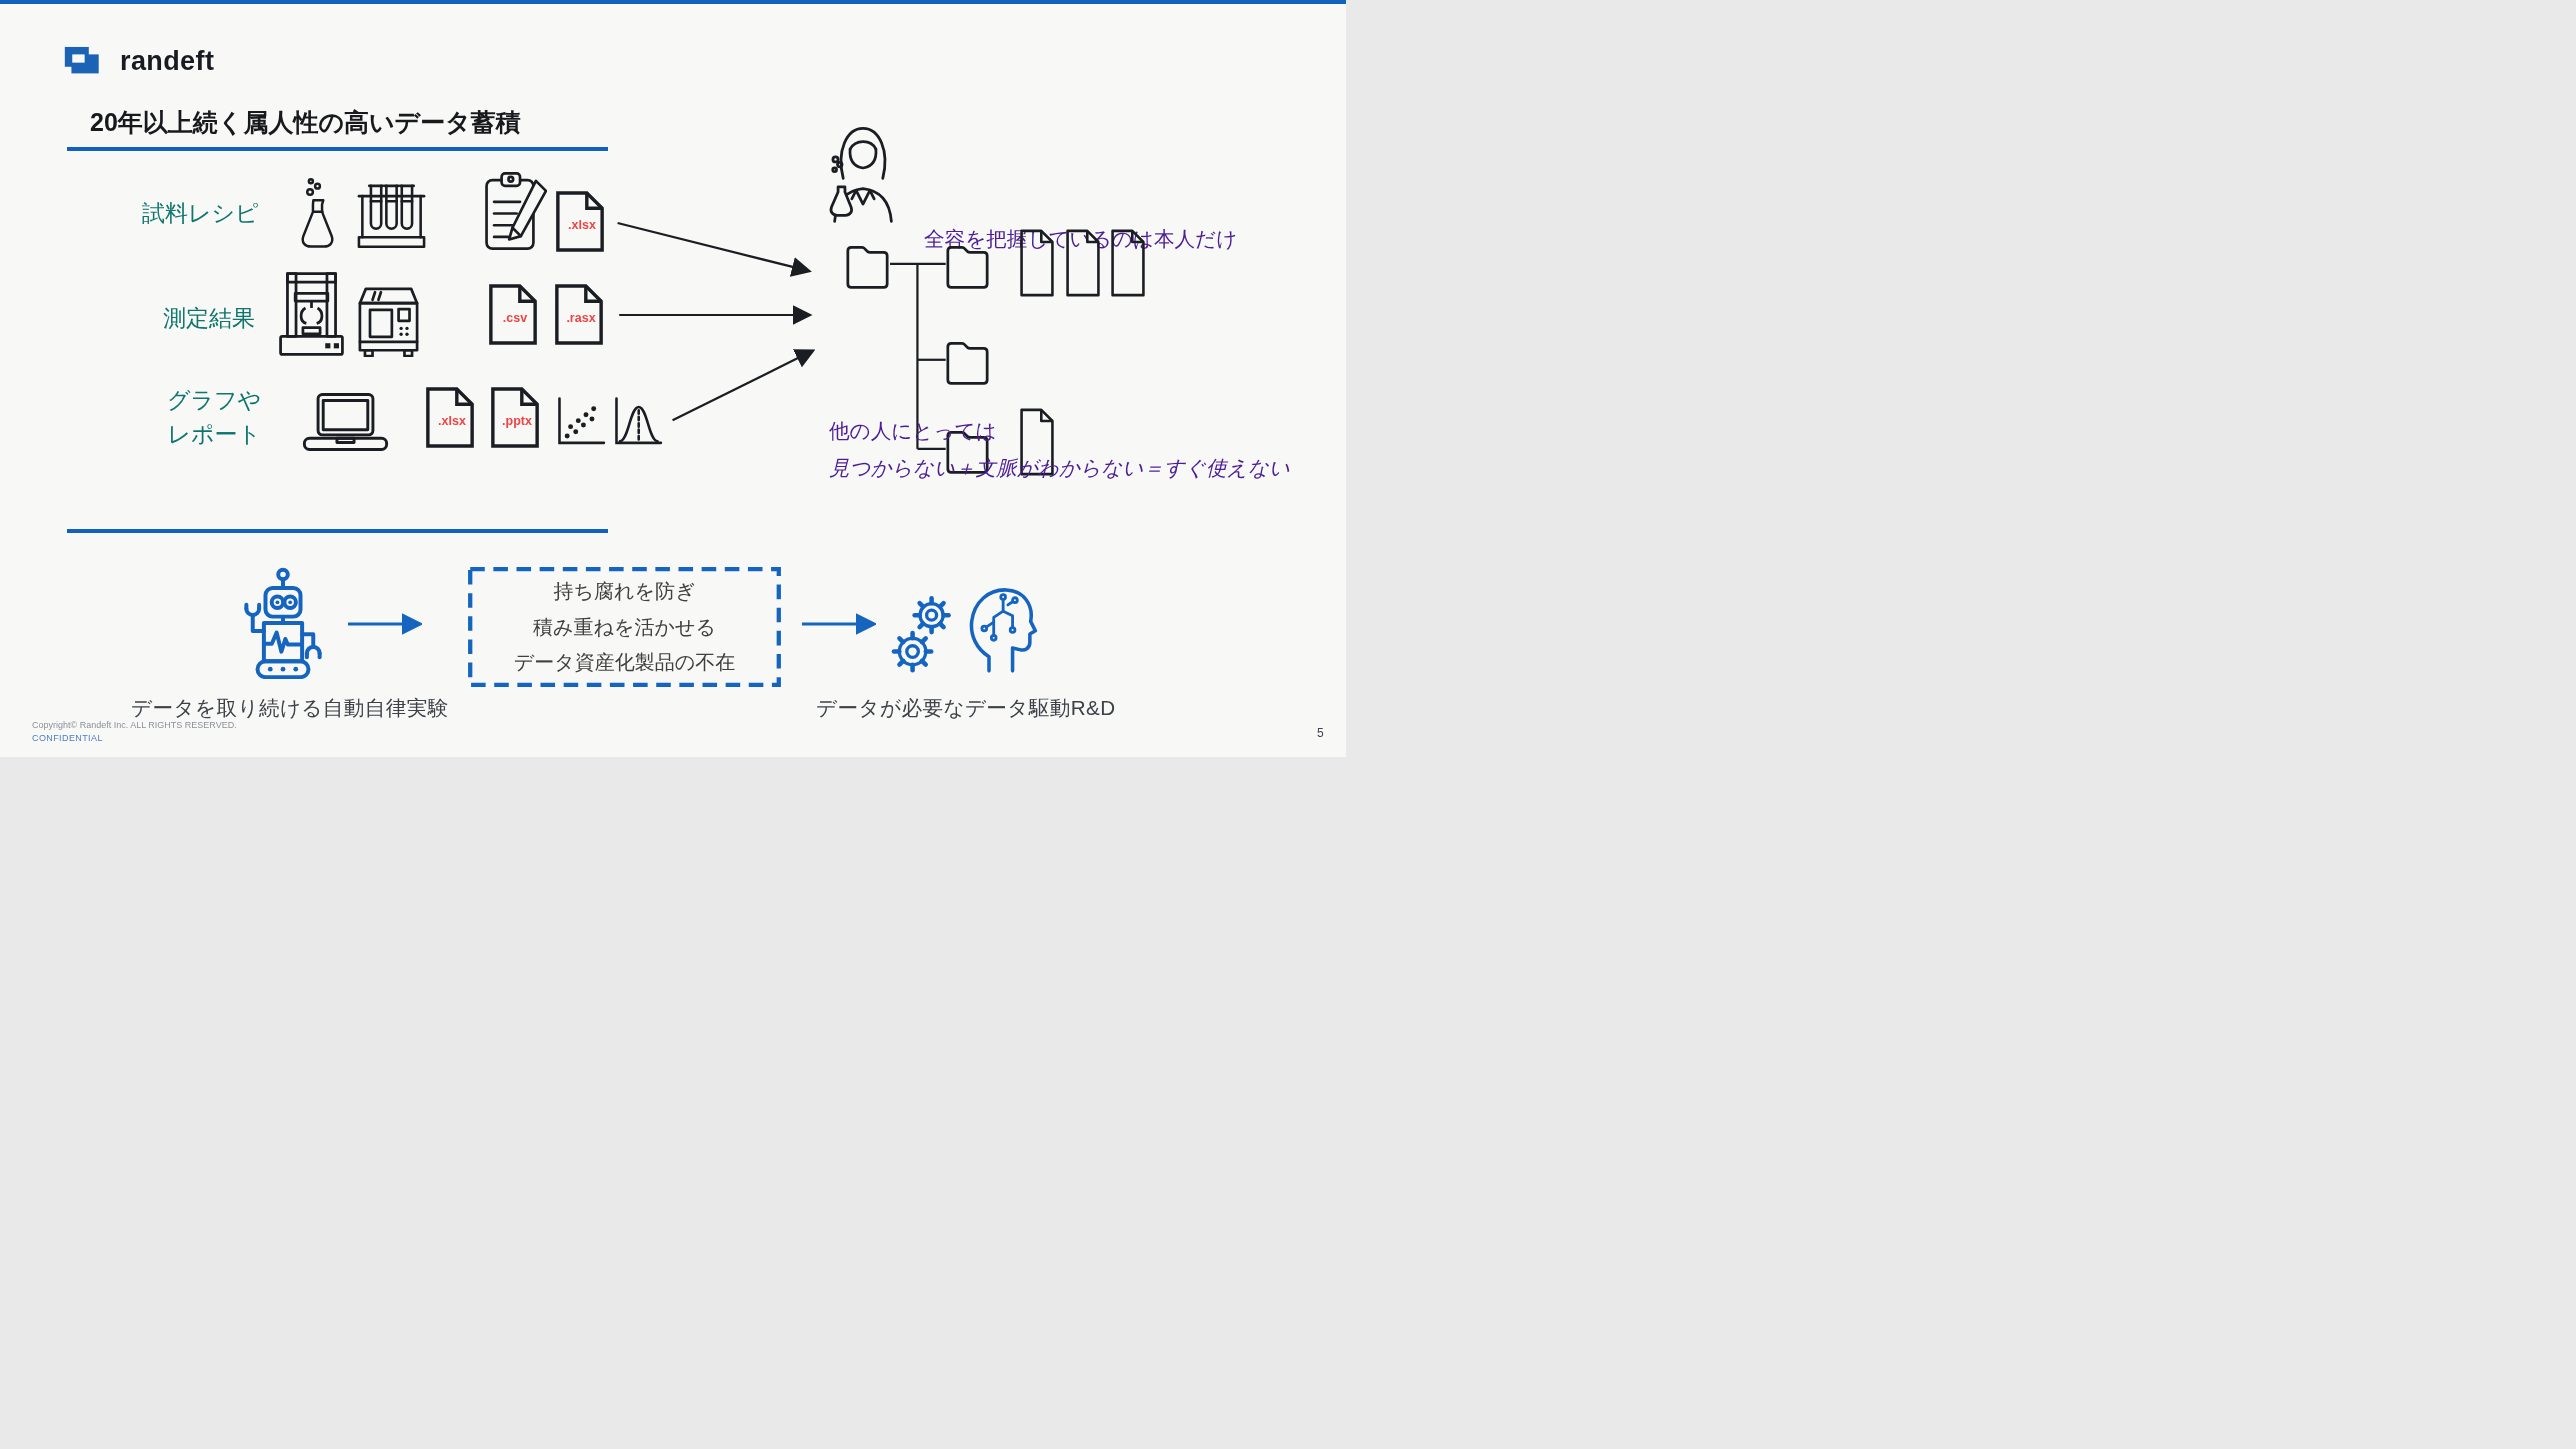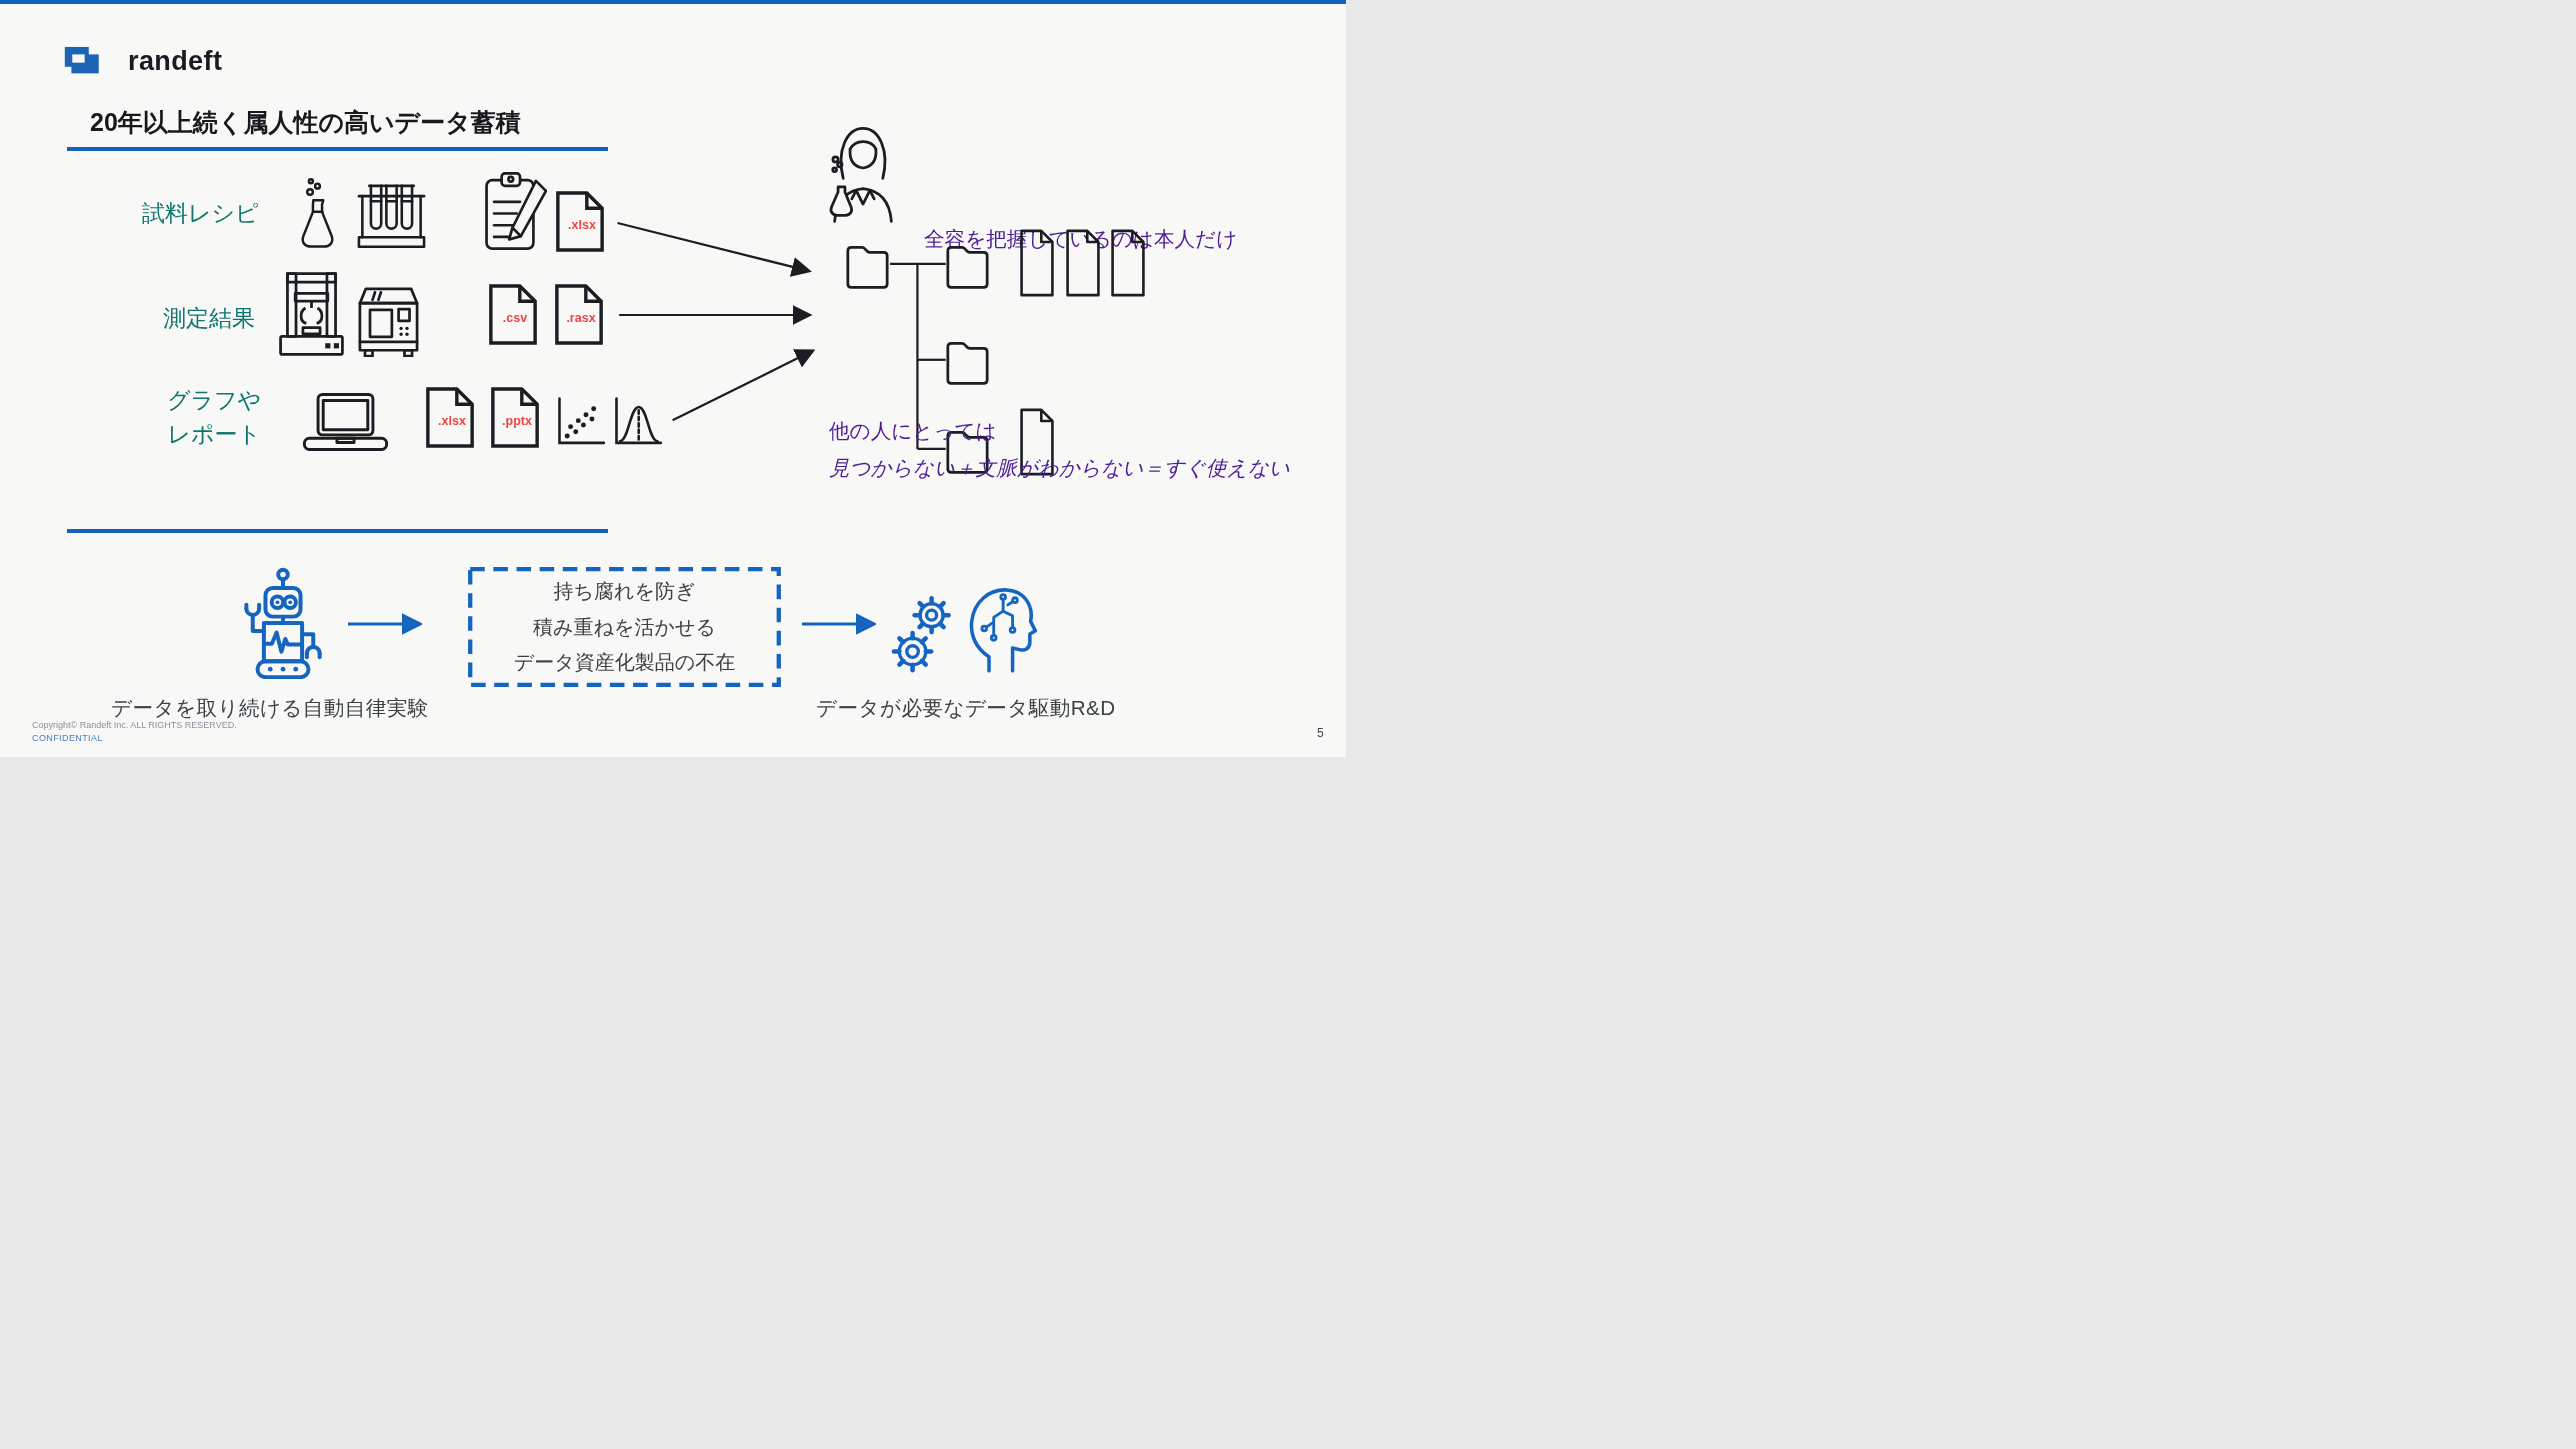--- a/index.html
+++ b/index.html
@@ -1,20 +1,20 @@
 <!DOCTYPE html>
 <html style="font-size:13.7px"><head>
 <meta charset="utf-8">
 <style>
   html,body{margin:0;padding:0;background:#e9e9e9;}
   .slide{position:relative;width:1346px;height:757px;background:#f8f8f7;overflow:hidden;
          font-family:"Liberation Sans","DejaVu Sans",sans-serif;color:#17191d;}
   .abs{position:absolute;}
   .topbar{left:0;top:0;width:1346px;height:4.3px;background:#1161bd;}
-  .logo{left:64px;top:45px;display:flex;align-items:center;gap:26px;}
+  .logo{left:64px;top:45px;display:flex;align-items:center;gap:18px;}
   .logo-mark{width:38px;height:32px;}
   .logo-text{font-size:27px;font-weight:700;color:#181c22;letter-spacing:0.4px;}
   .title{left:249px;top:41px;font-size:29px;font-weight:700;margin:0;white-space:nowrap;}
   .heading{font-size:25px;font-weight:700;margin:0;white-space:nowrap;}
   .rule{height:4.3px;background:#1161bd;}
   .body-txt{color:#4c1d95;font-size:20.6px;white-space:nowrap;}
   .row-label{color:#0f766e;font-size:23px;text-align:right;line-height:34px;white-space:nowrap;}
   .ico svg{width:100%;height:100%;display:block;}
   .file-icon svg{width:100%;height:100%;display:block;}
   .file-ext{position:absolute;left:4px;right:0;top:44%;text-align:center;
@@ -376,21 +376,21 @@
         <polyline points="52,32 64,38 64,52"></polyline>
           <circle cx="64" cy="56" r="3"></circle>
         <polyline points="40,46 31,52"></polyline>
           <circle cx="28" cy="54" r="3"></circle>
         <polyline points="58,24 64,20"></polyline>
           <circle cx="67" cy="18" r="3"></circle>
       </g>
     </svg>
   </div>
 
-  <div class="abs caption" style="left:111px;top:694px;">データを取り続ける自動自律実験</div>
+  <div class="abs caption" style="left:131px;top:694px;">データを取り続ける自動自律実験</div>
   <div class="abs caption" style="left:816px;top:694px;">データが必要なデータ駆動R&amp;D</div>
 
   <div class="abs footer-copy">Copyright© Randeft Inc. ALL RIGHTS RESERVED.</div>
   <div class="abs footer-conf">CONFIDENTIAL</div>
   <div class="abs page-num">5</div>
 
 </div>
 
 
 </body></html>

